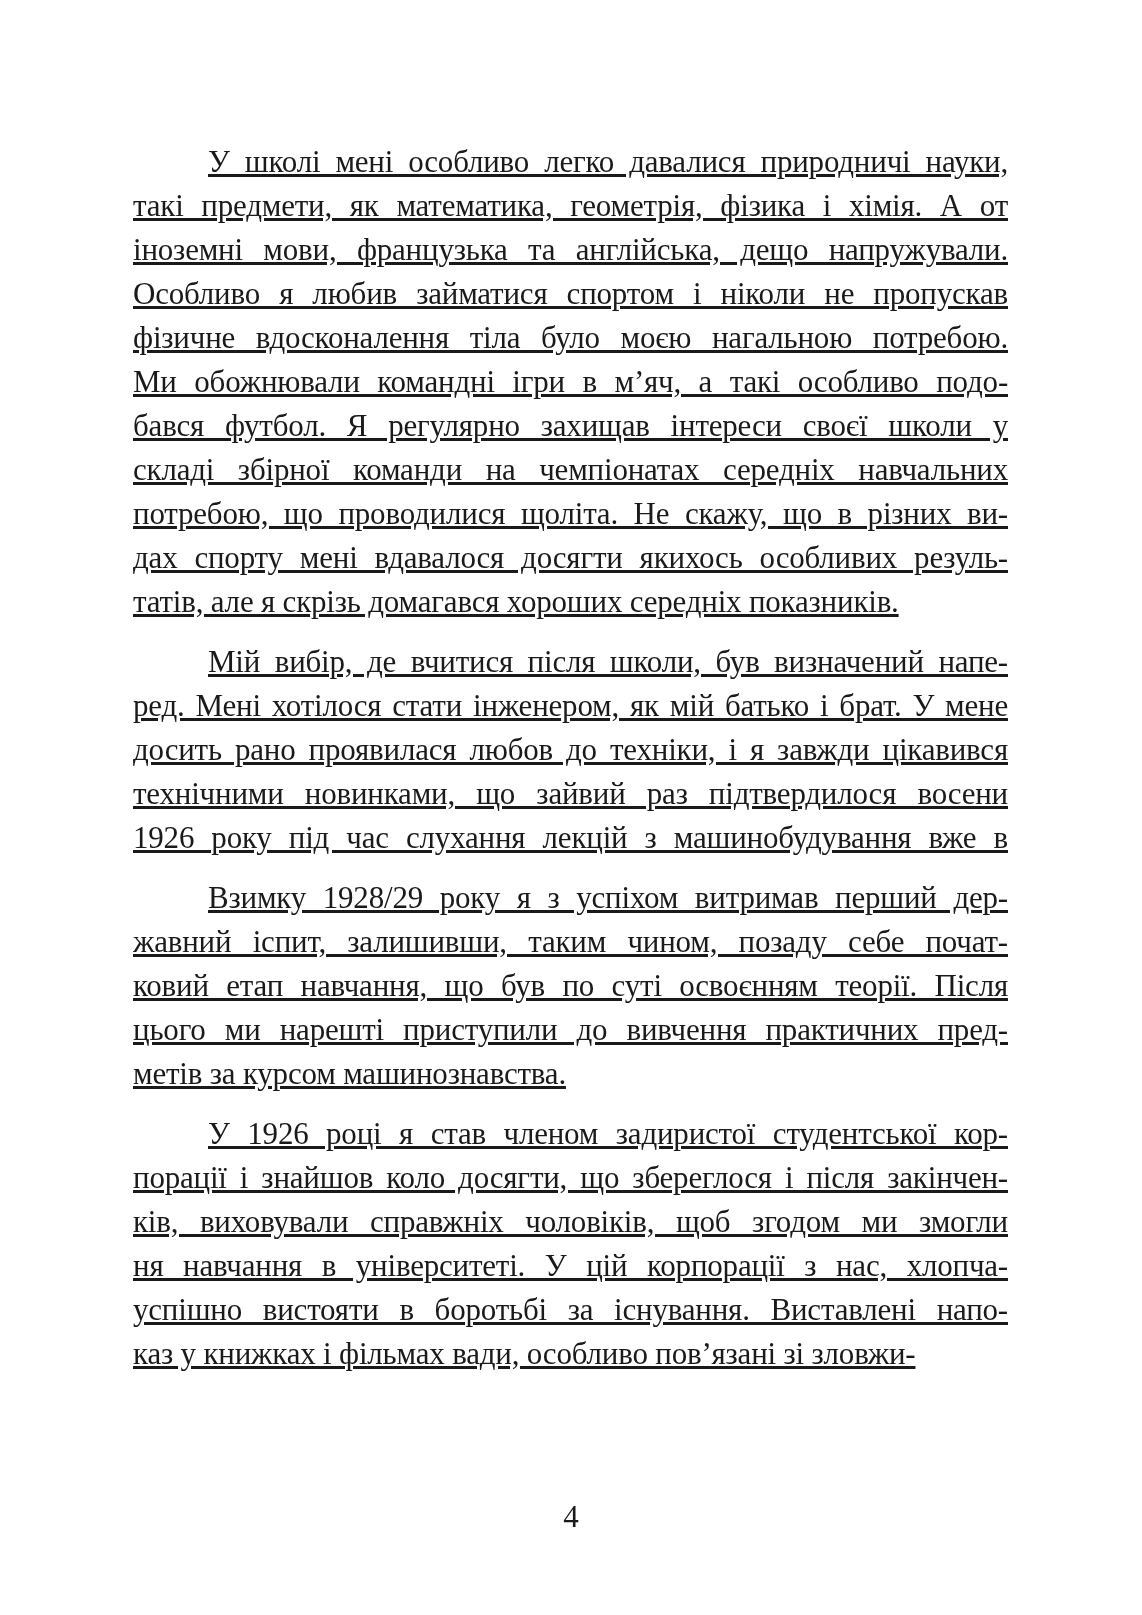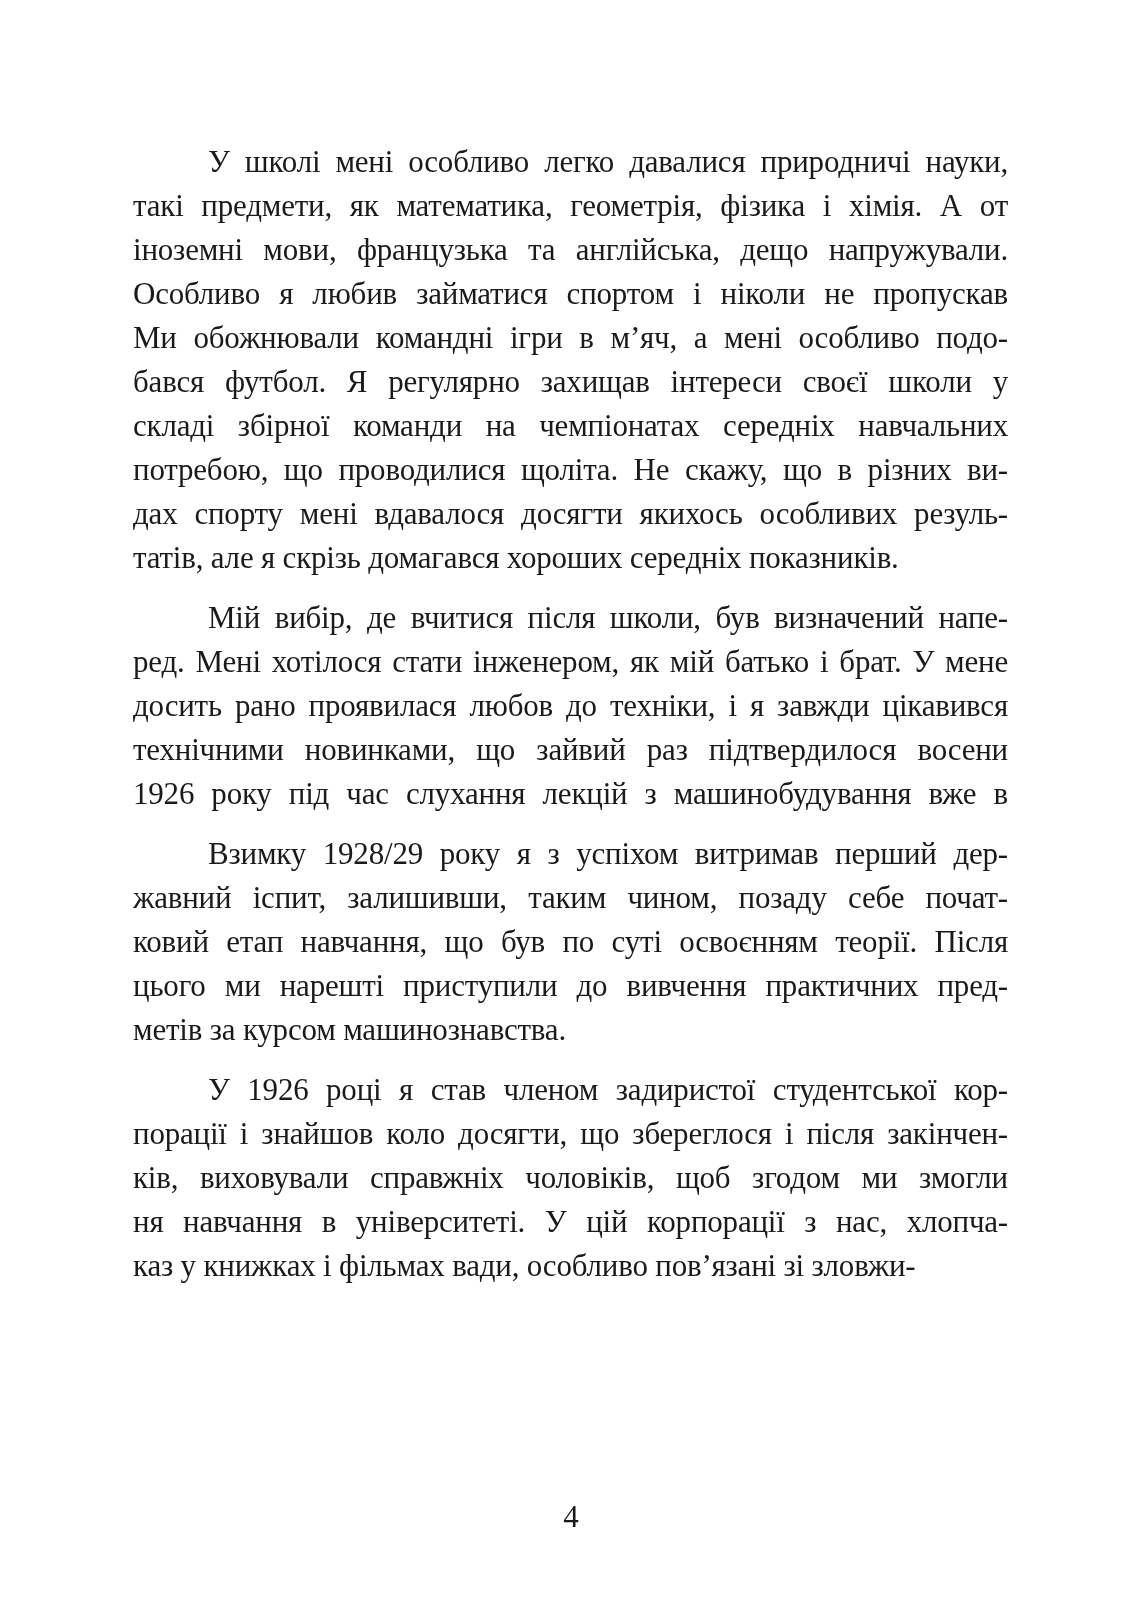--- a/index.html
+++ b/index.html
@@ -16,20 +16,21 @@
     color: #1a1a1a;
     overflow: hidden;
   }
   .text-block {
     position: absolute;
     left: 133px;
     top: 140px;
     width: 875px;
     font-size: 31px;
     letter-spacing: -0.2px;
+    text-decoration: underline;
   }
   .para {
     margin: 0 0 16px 0;
   }
   .para:last-child {
     margin-bottom: 14px;
   }
   .line {
     line-height: 44px;
     height: 44px;
@@ -58,21 +59,22 @@
 </head>
 <body>
 
 <div class="page">
   <div class="text-block">
       <div class="para">
         <div class="line">У школі мені особливо легко давалися природничі науки,</div>
         <div class="line">такі предмети, як математика, геометрія, фізика і хімія. А от</div>
         <div class="line">іноземні мови, французька та англійська, дещо напружували.</div>
         <div class="line">Особливо я любив займатися спортом і ніколи не пропускав</div>
-        <div class="line">Ми обожнювали командні ігри в м’яч, а мені особливо подо-</div>
+        <div class="line">фізичне вдосконалення тіла було моєю нагальною потребою.</div>
+        <div class="line">Ми обожнювали командні ігри в м’яч, а такі особливо подо-</div>
         <div class="line">бався футбол. Я регулярно захищав інтереси своєї школи у</div>
         <div class="line">складі збірної команди на чемпіонатах середніх навчальних</div>
         <div class="line">потребою, що проводилися щоліта. Не скажу, що в різних ви-</div>
         <div class="line">дах спорту мені вдавалося досягти якихось особливих резуль-</div>
         <div class="line last">татів, але я скрізь домагався хороших середніх показників.</div>
       </div>
       <div class="para">
         <div class="line">Мій вибір, де вчитися після школи, був визначений напе-</div>
         <div class="line">ред. Мені хотілося стати інженером, як мій батько і брат. У мене</div>
         <div class="line">досить рано проявилася любов до техніки, і я завжди цікавився</div>
@@ -84,17 +86,18 @@
         <div class="line">жавний іспит, залишивши, таким чином, позаду себе почат-</div>
         <div class="line">ковий етап навчання, що був по суті освоєнням теорії. Після</div>
         <div class="line">цього ми нарешті приступили до вивчення практичних пред-</div>
         <div class="line last">метів за курсом машинознавства.</div>
       </div>
       <div class="para">
         <div class="line">У 1926 році я став членом задиристої студентської кор-</div>
         <div class="line">порації і знайшов коло досягти, що збереглося і після закінчен-</div>
         <div class="line">ків, виховували справжніх чоловіків, щоб згодом ми змогли</div>
         <div class="line">ня навчання в університеті. У цій корпорації з нас, хлопча-</div>
+        <div class="line">успішно вистояти в боротьбі за існування. Виставлені напо-</div>
         <div class="line last">каз у книжках і фільмах вади, особливо пов’язані зі зловжи-</div>
       </div>
     </div>
   <div class="page-number">4</div>
 </div>
 
 </body></html>

